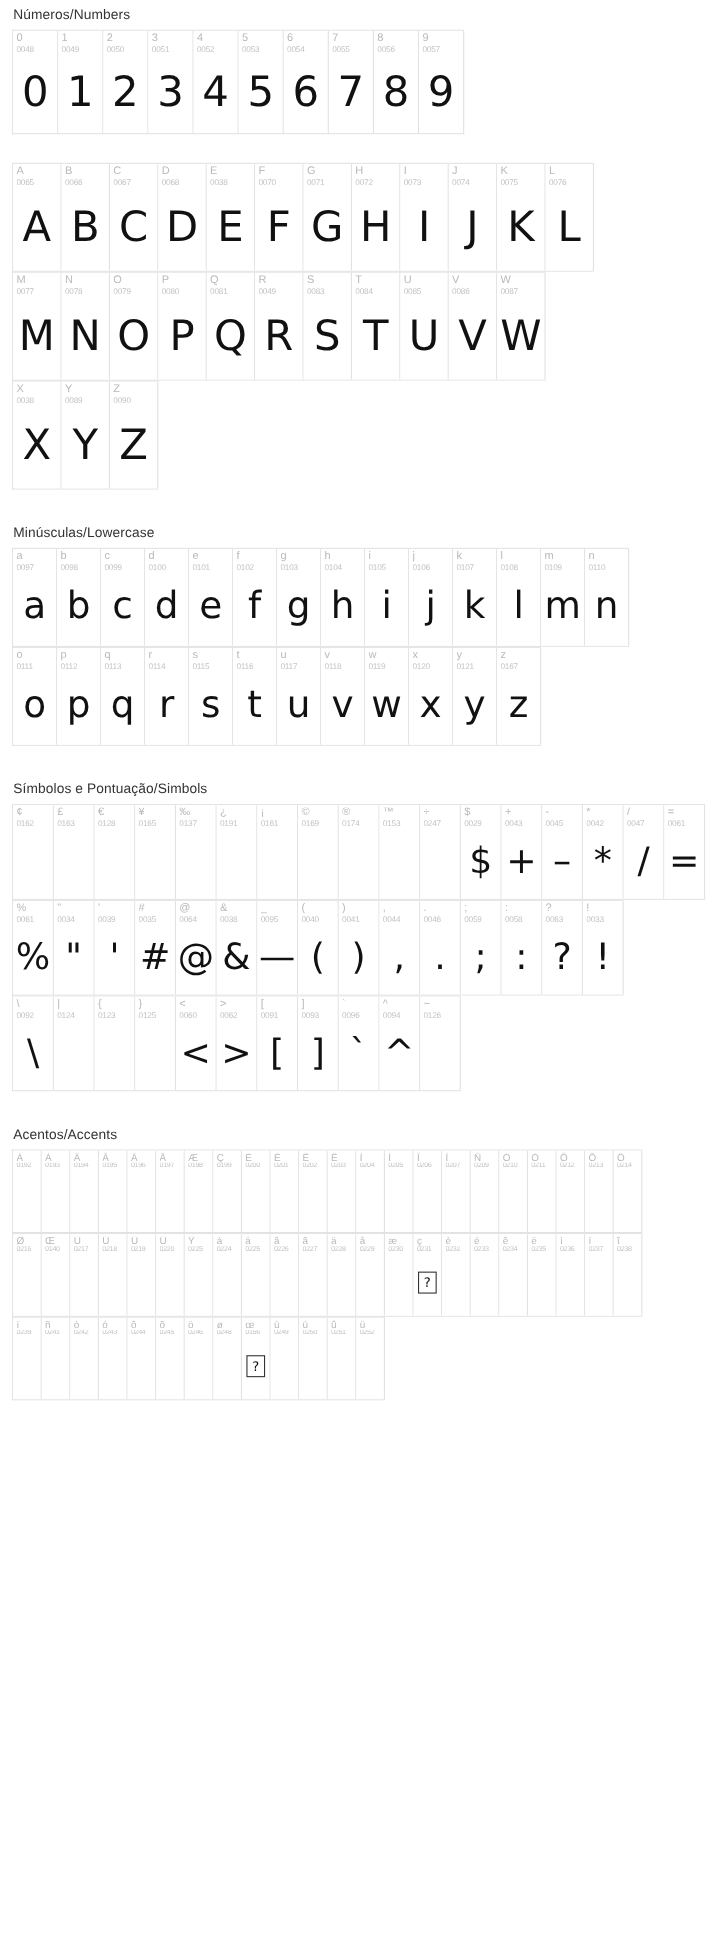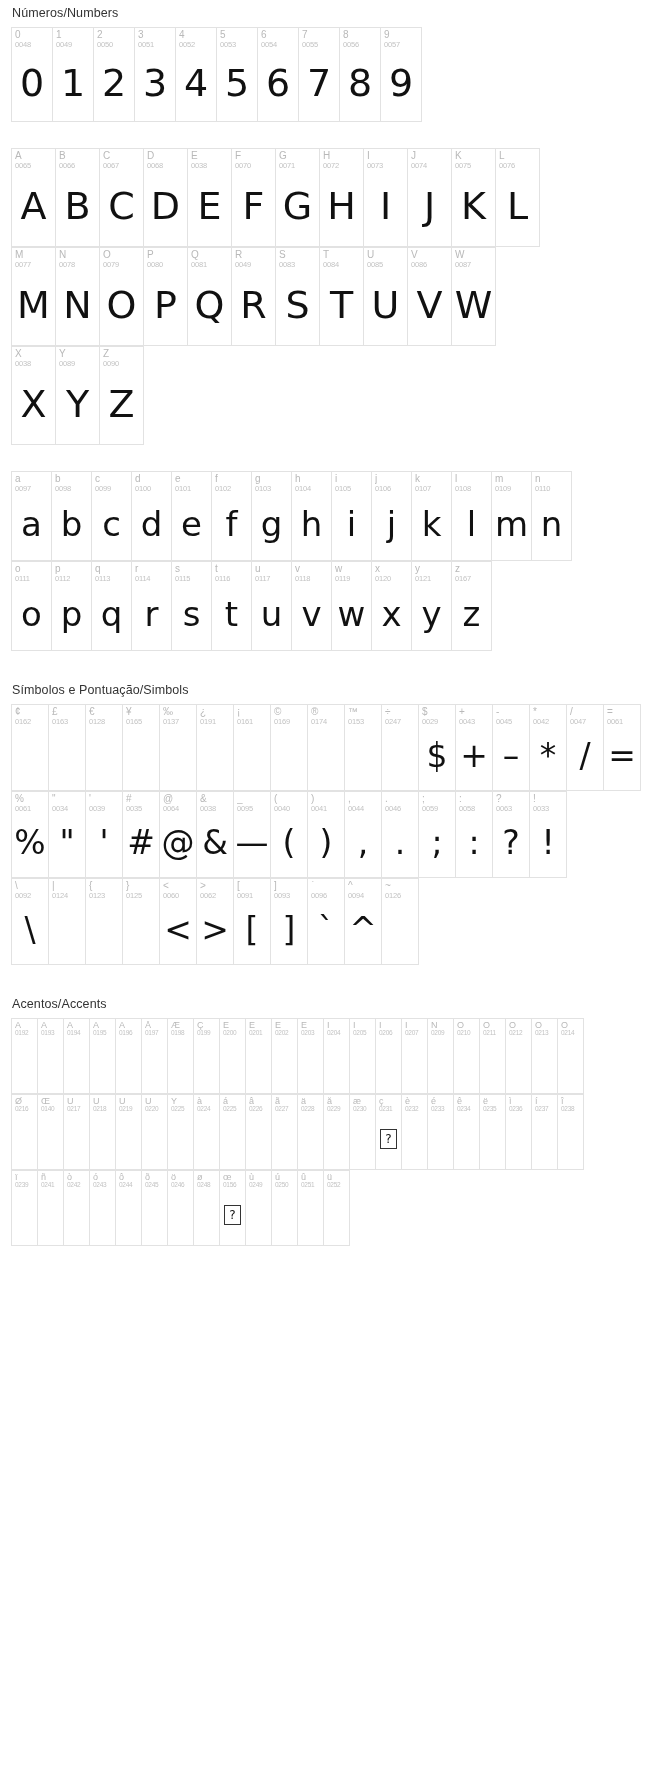--- a/index.html
+++ b/index.html
@@ -383,20 +383,21 @@
               <div class="meta">
                 <span class="ch-label">Z</span>
                 <span class="code">0090</span>
               </div>
               <div class="glyph">Z</div>
             </div>
           </div>
         </div>
       </div>
       <div class="section s-low">
+        <div class="section-title">Minúsculas/Lowercase</div>
         <div class="grid rows">
           <div class="row">
             <div class="cell">
               <div class="meta">
                 <span class="ch-label">a</span>
                 <span class="code">0097</span>
               </div>
               <div class="glyph">a</div>
             </div>
             <div class="cell">

